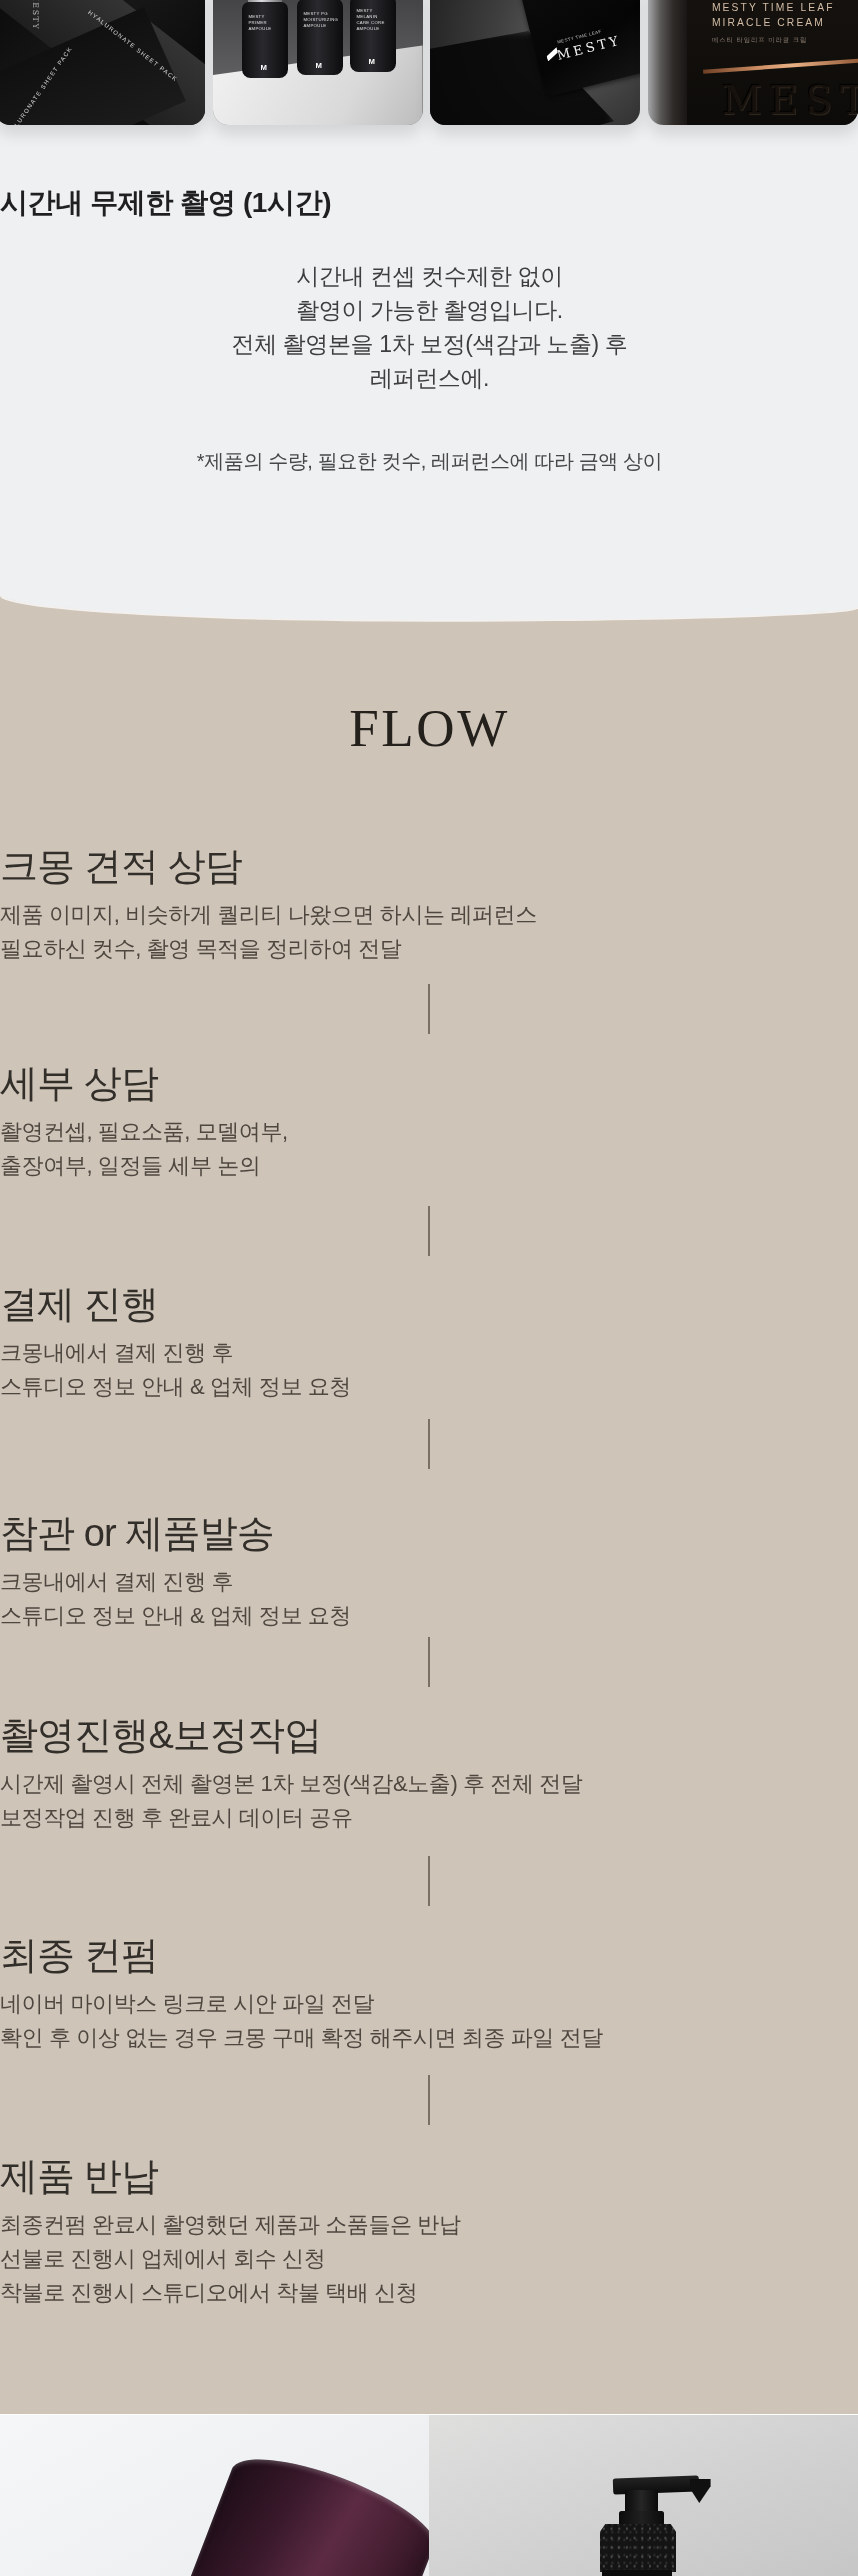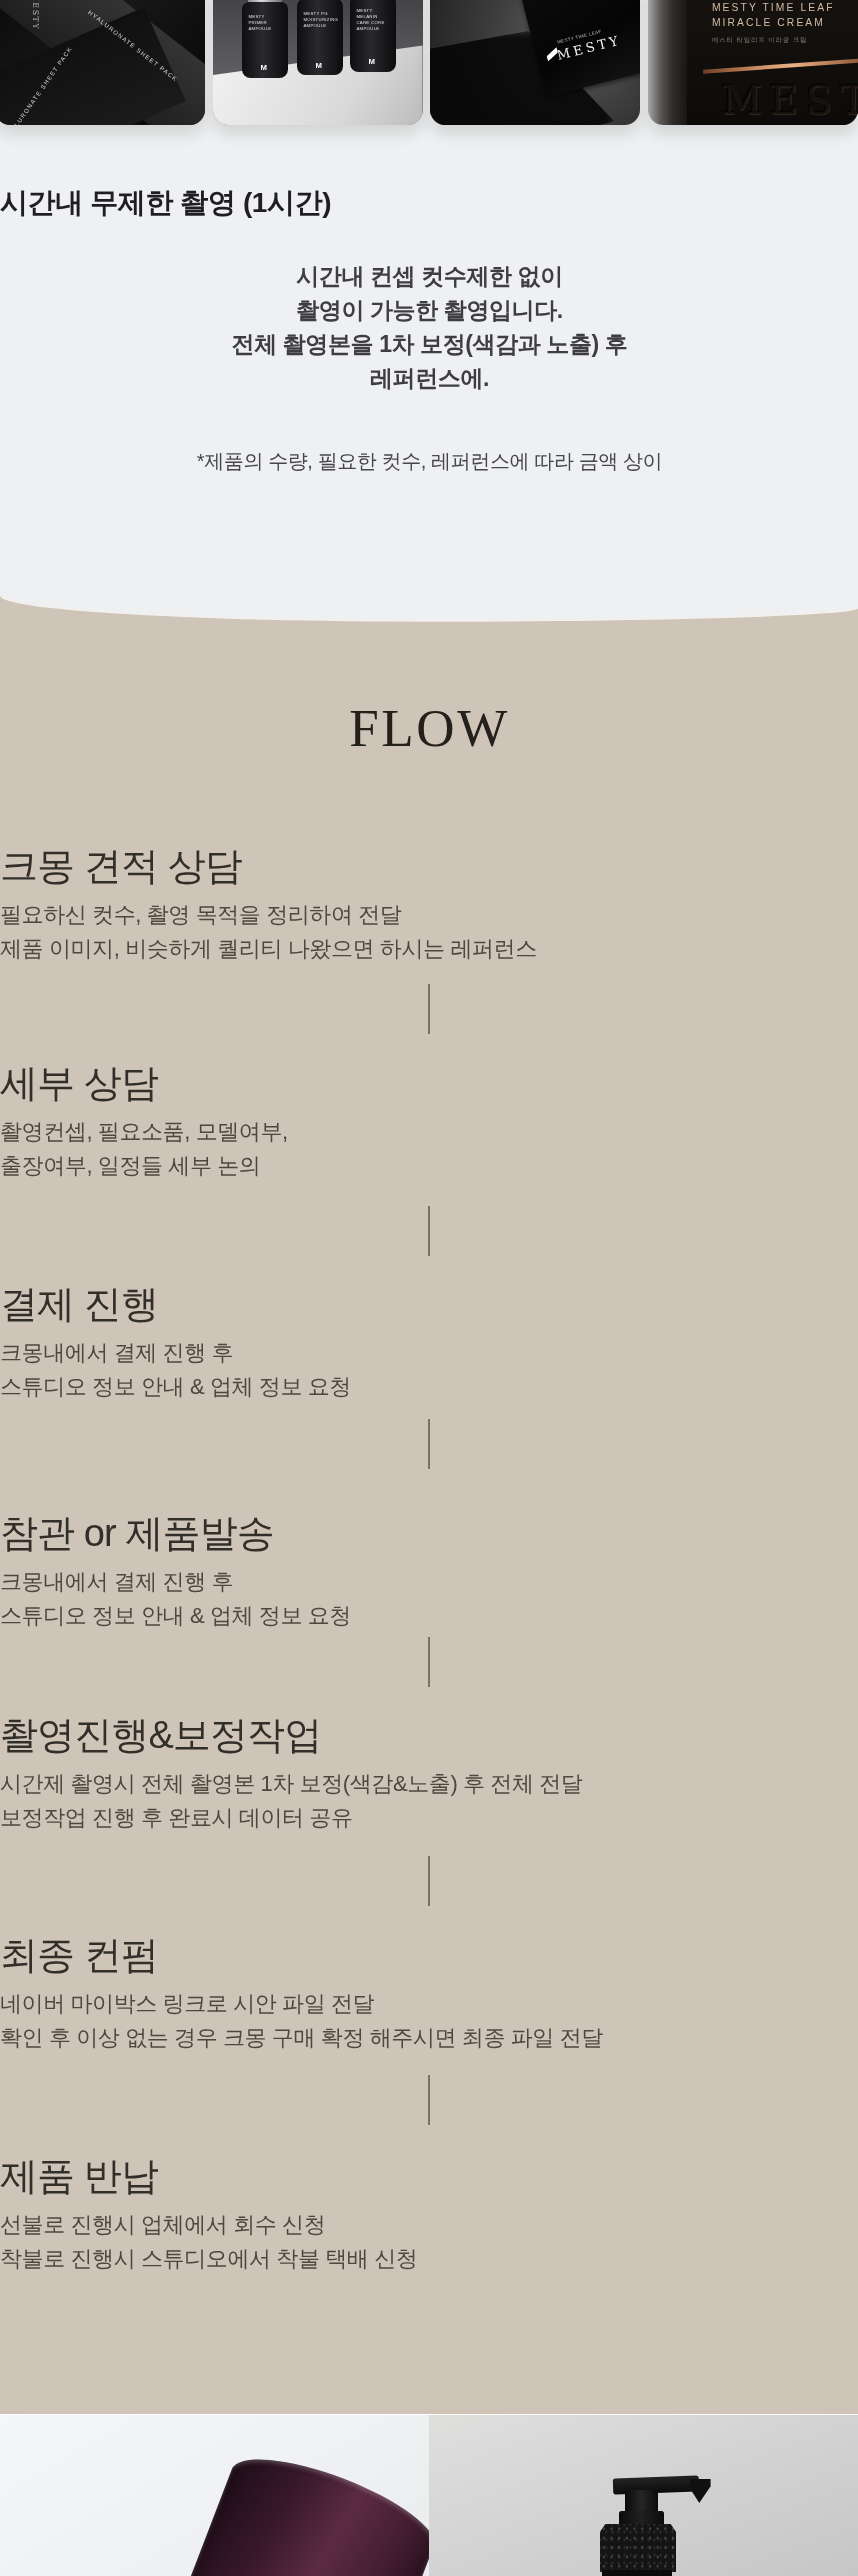--- a/index.html
+++ b/index.html
@@ -69,21 +69,21 @@
   .t4 .l2{position:absolute;left:64px;top:39px;color:#d3bda6;font-size:10.3px;letter-spacing:2.1px;white-space:nowrap;}
   .t4 .l3{position:absolute;left:64px;top:58px;color:#8f8174;font-size:6.4px;letter-spacing:0.9px;white-space:nowrap;}
   .t4 .copper{position:absolute;left:55px;top:86px;width:163px;height:4.3px;transform:rotate(-4deg);
     background:linear-gradient(90deg,#6f3f24,#cf9066 35%,#e8b185 55%,#8a5130);}
   .t4 .emboss{position:absolute;left:74px;top:100px;color:#16110c;font-family:"DejaVu Serif",serif;
     font-size:39px;letter-spacing:7.7px;text-shadow:-0.9px -0.9px 0.9px rgba(0,0,0,.9),0.9px 0.9px 0.9px rgba(94,78,60,.45);}
   
   .intro-title{position:absolute;left:0;top:182px;width:100%;text-align:left;
     font-size:28px;line-height:41px;font-weight:700;color:#1f1f21;letter-spacing:-0.4px;}
   .intro-body{position:absolute;left:0;top:259px;width:100%;text-align:center;
-    font-size:23px;line-height:34px;font-weight:700;color:#3e3e40;letter-spacing:-0.4px;}
+    font-size:23px;line-height:34px;font-weight:400;color:#3e3e40;letter-spacing:-0.4px;}
   .intro-note{position:absolute;left:0;top:448px;width:100%;text-align:center;
     font-size:20px;line-height:26px;color:#47474a;letter-spacing:-0.4px;}
   
   .section-flow{position:absolute;left:0;top:592px;width:859px;height:1822px;background:#cfc4b8;z-index:1;}
   .flow-title{position:absolute;left:0;top:696px;width:100%;text-align:center;z-index:3;
     font-family:Liberation Serif, serif;font-size:53px;line-height:64px;font-weight:400;
     letter-spacing:2.6px;color:#24201c;}
   .step{position:absolute;left:0;width:100%;text-align:left;z-index:3;}
   .step h2{margin:0;font-size:38px;line-height:46px;font-weight:300;color:#322e29;letter-spacing:-0.9px;}
   .step .lines{margin-top:8.6px;font-size:22px;line-height:34px;font-weight:300;color:#4e473f;letter-spacing:-0.4px;}
@@ -185,22 +185,22 @@
   <div class="intro-note">*제품의 수량, 필요한 컷수, 레퍼런스에 따라 금액 상이</div>
 </div>
 
 <div class="section-flow"></div>
 
 <div class="flow-title">FLOW</div>
 
 <div class="step s1">
   <h2>크몽 견적 상담</h2>
   <div class="lines">
+    <div>제품 이미지, 비슷하게 퀄리티 나왔으면 하시는 레퍼런스</div>
     <div>필요하신 컷수, 촬영 목적을 정리하여 전달</div>
-    <div>제품 이미지, 비슷하게 퀄리티 나왔으면 하시는 레퍼런스</div>
   </div>
 </div>
 <div class="divider d1"></div>
 
 <div class="step s2">
   <h2>세부 상담</h2>
   <div class="lines">
     <div>촬영컨셉, 필요소품, 모델여부,</div>
     <div>출장여부, 일정들 세부 논의</div>
   </div>
@@ -239,20 +239,21 @@
   <div class="lines">
     <div>네이버 마이박스 링크로 시안 파일 전달</div>
     <div>확인 후 이상 없는 경우 크몽 구매 확정 해주시면 최종 파일 전달</div>
   </div>
 </div>
 <div class="divider d6"></div>
 
 <div class="step s7">
   <h2>제품 반납</h2>
   <div class="lines">
+    <div>최종컨펌 완료시 촬영했던 제품과 소품들은 반납</div>
     <div>선불로 진행시 업체에서 회수 신청</div>
     <div>착불로 진행시 스튜디오에서 착불 택배 신청</div>
   </div>
 </div>
 
 <div class="section-photos">
   <div class="photo photo-left">
     <div class="cylinder"></div>
   </div>
   <div class="photo photo-right">

